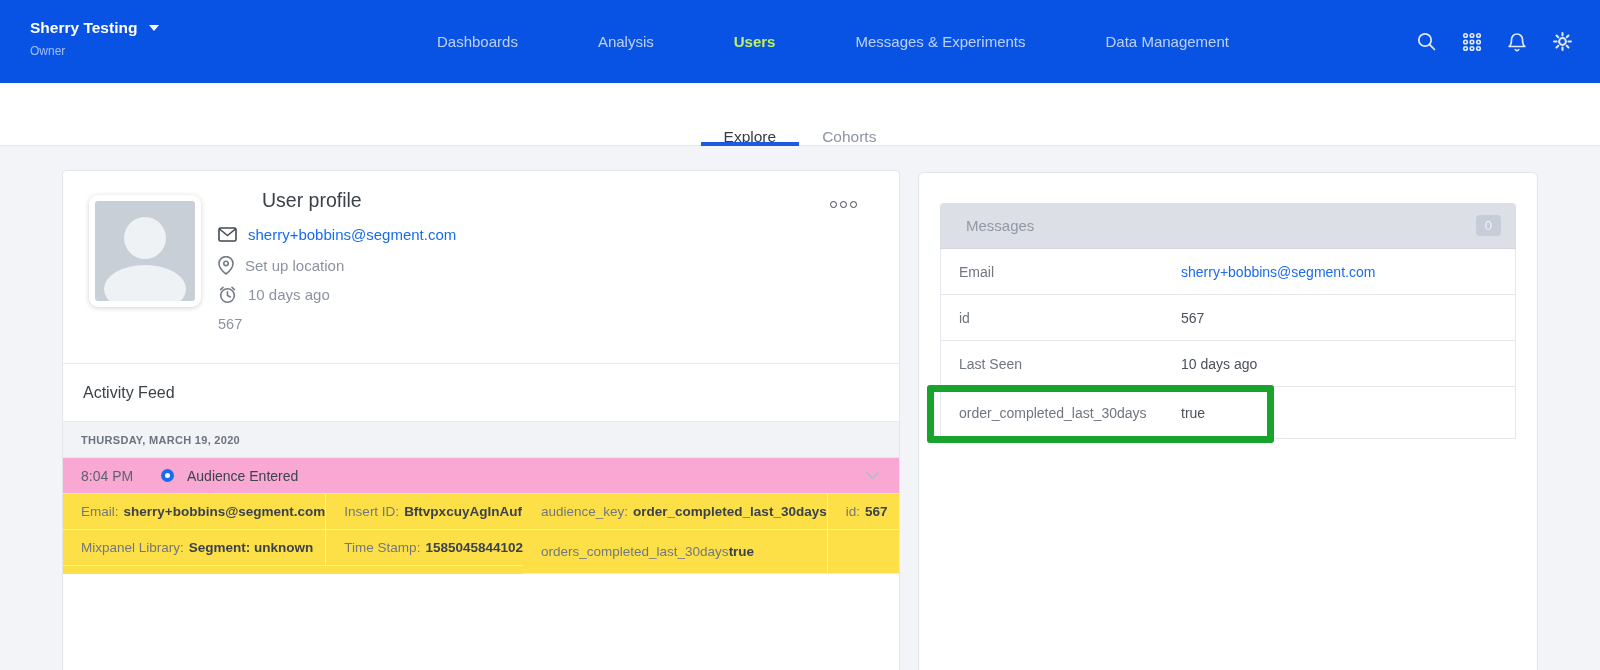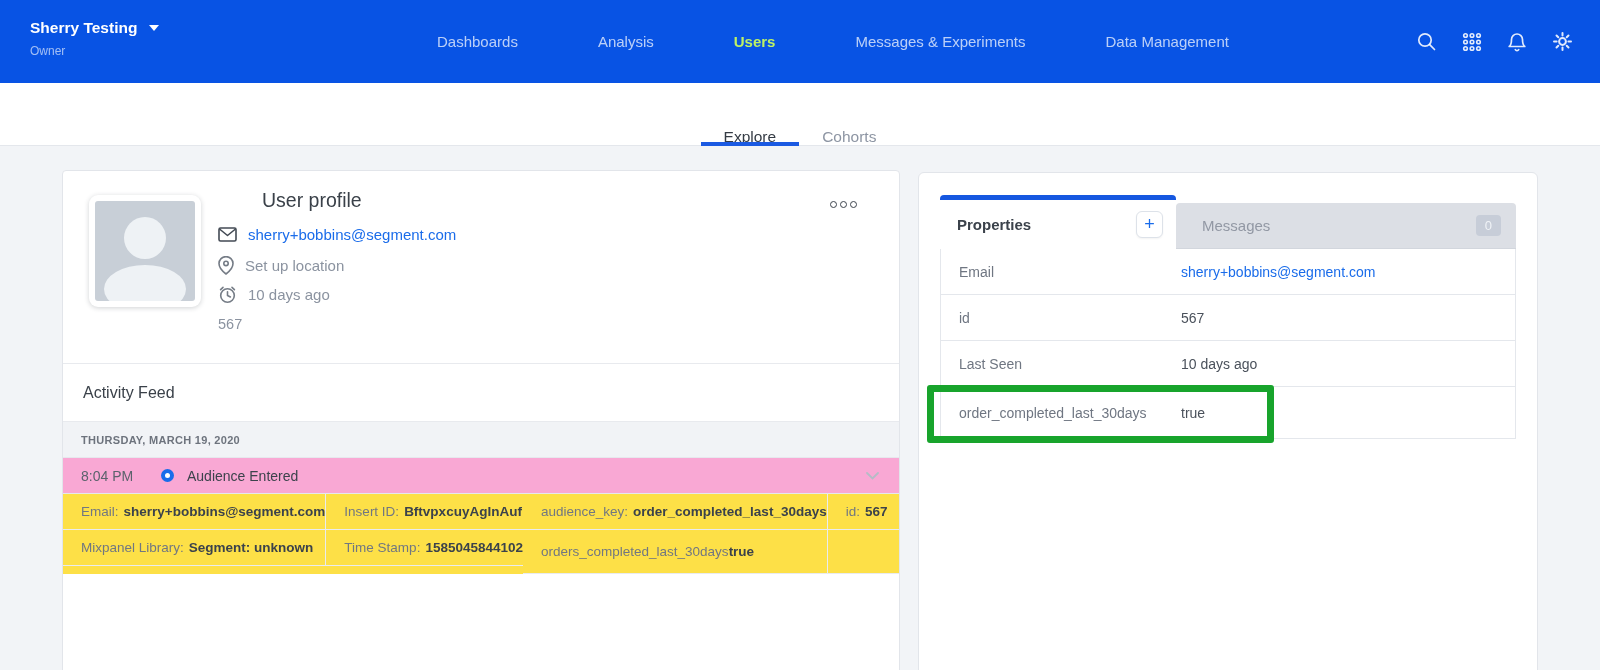--- a/index.html
+++ b/index.html
@@ -230,24 +230,20 @@
         </div>
       <div class="detail-cell tall">
           <span></span>
         </div>
     </div>
   </div>
 
   <div class="card right-card">
     <div class="prop-inner">
       <div class="tab-strip">
-        <div class="tab-properties">
-          <span>Properties</span>
-          <span class="plus-btn">+</span>
-        </div>
         <div class="tab-messages">
           <span>Messages</span>
           <span class="msg-badge">0</span>
         </div>
       </div>
 
       <div class="prop-table">
         <div class="prop-row">
           <span class="prop-key">Email</span>
           <span class="prop-value link">sherry+bobbins@segment.com</span>

